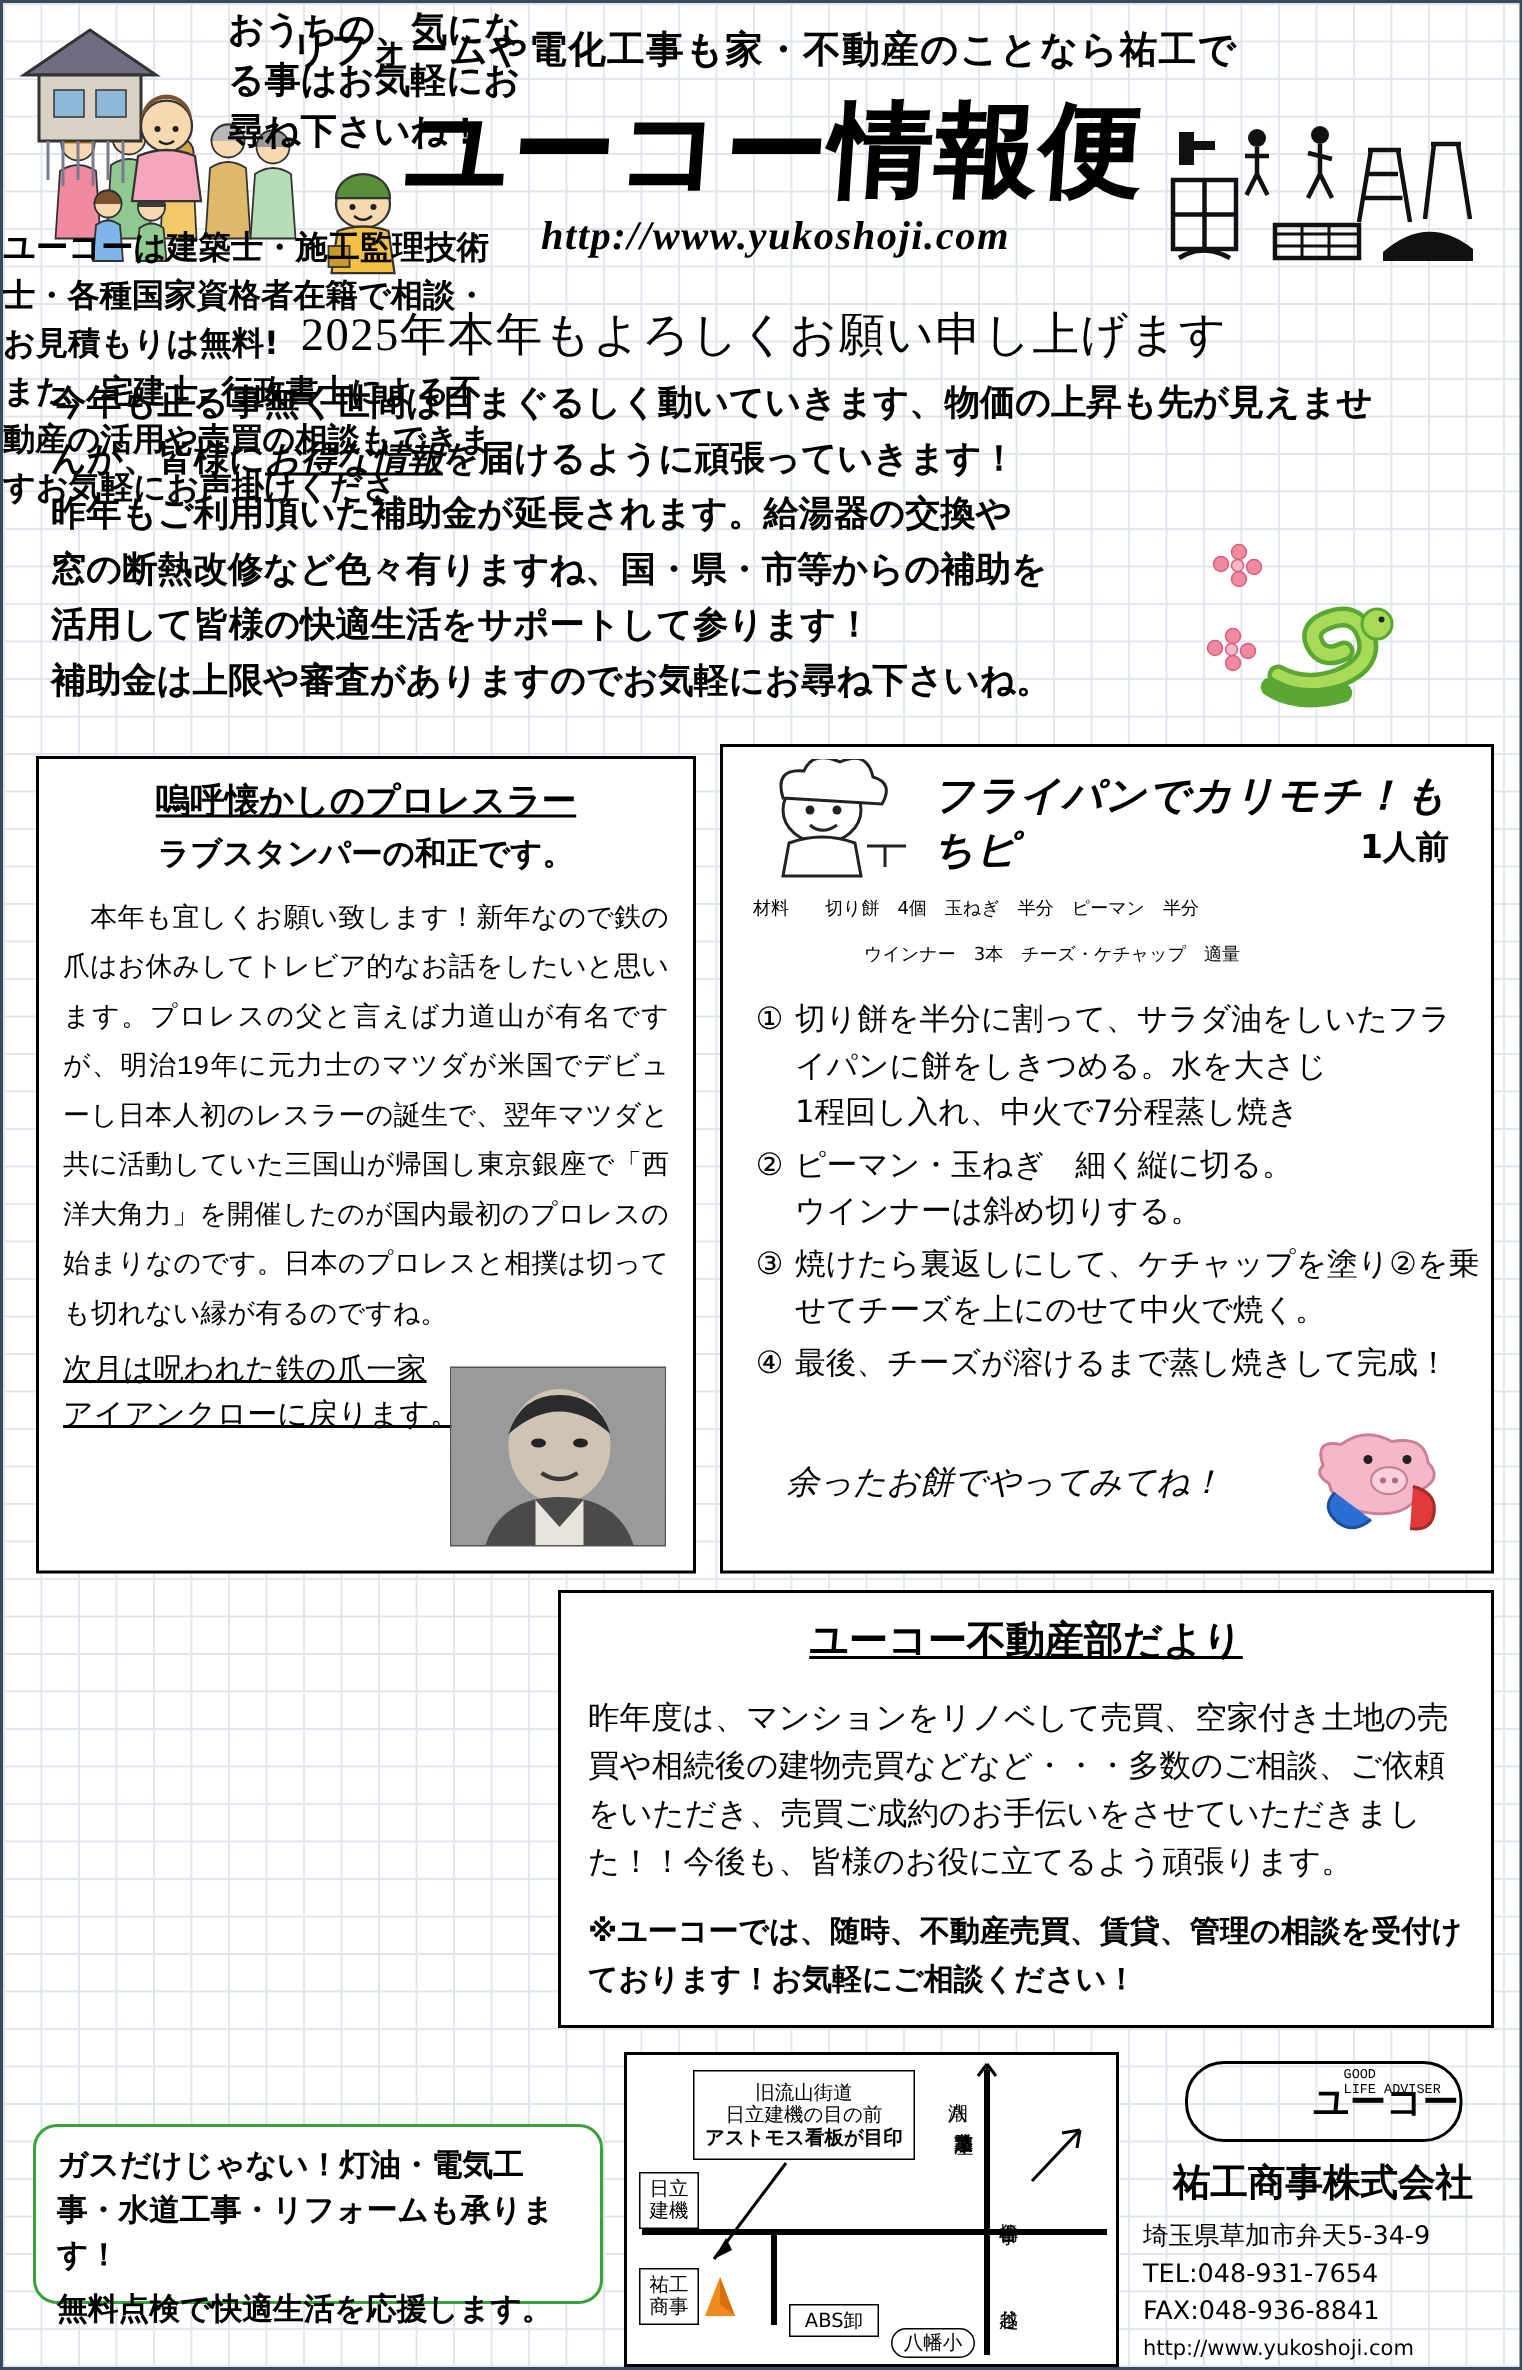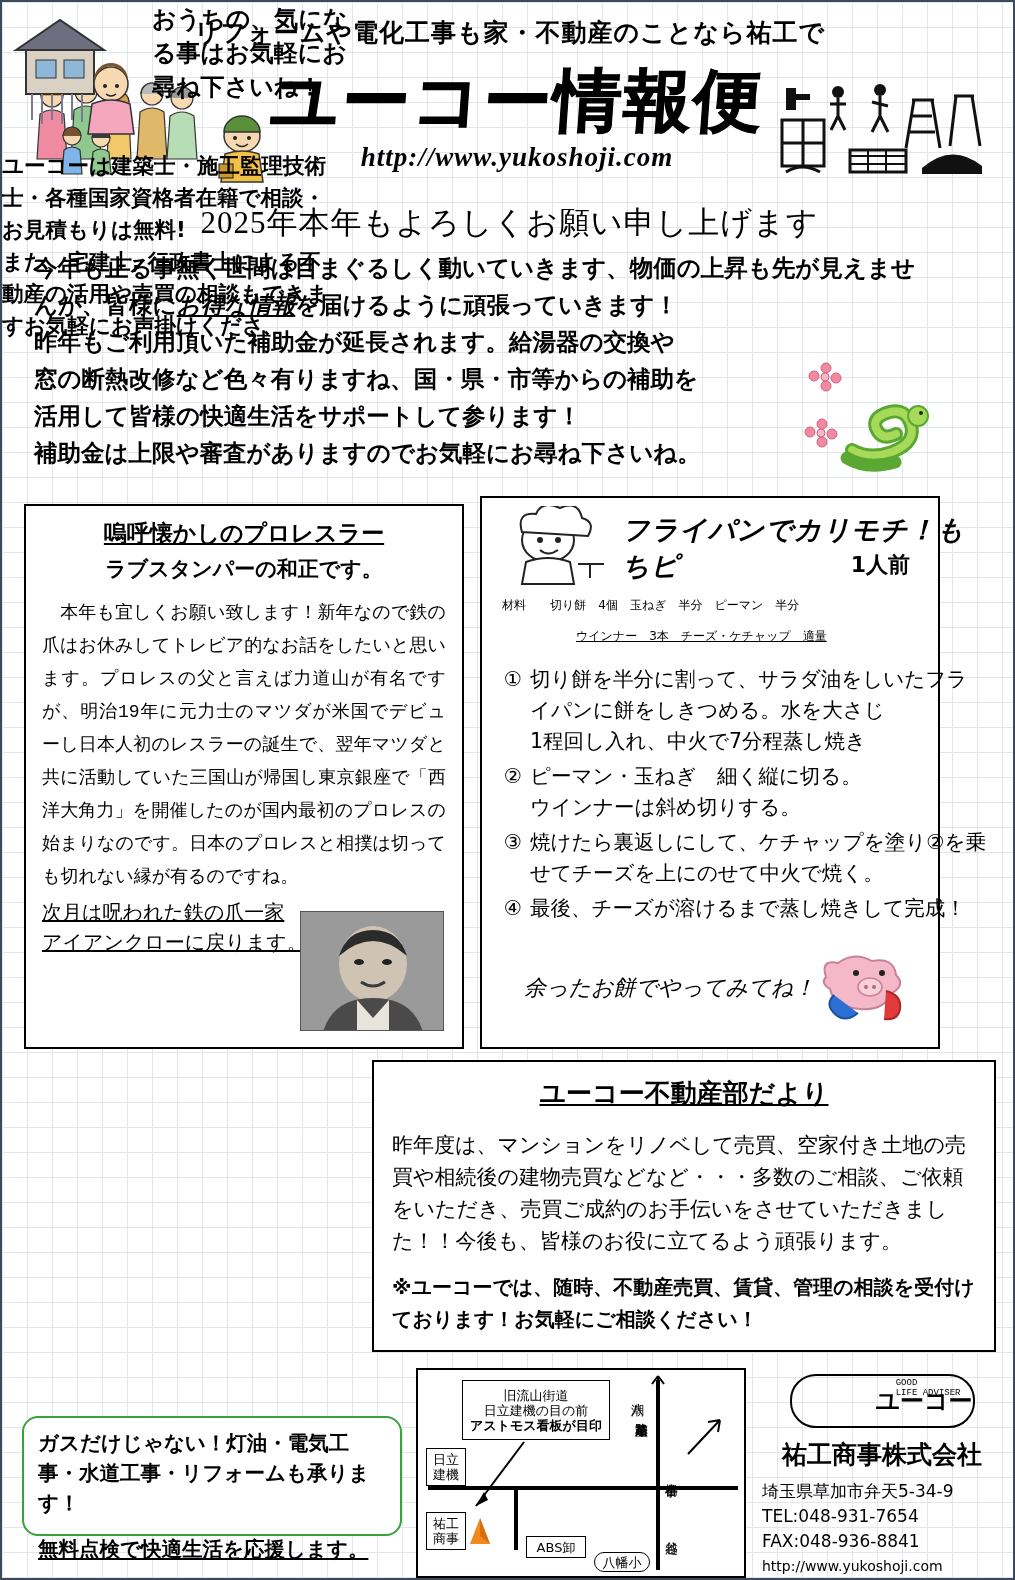--- a/index.html
+++ b/index.html
@@ -93,21 +93,21 @@
   .mascot { position: absolute; top: 110px; left: 205px; width: 70px; height: 75px; }
   .snake  { position: absolute; top: 352px; left: 790px; width: 200px; height: 130px; }
 
   
   .box {
     position: absolute;
     background: #fff;
     border: 2px solid #000;
   }
   .box-left   { top: 502px; left: 22px;  width: 440px; height: 545px; }
-  .box-right  { top: 494px; left: 478px; width: 460px; height: 553px; }
+  .box-right  { top: 494px; left: 478px; width: 516px; height: 553px; }
   .box-realty { top: 1058px; left: 370px; width: 624px; height: 292px; }
   .box-info   { top: 1078px; left: 22px;  width: 340px; height: 300px; border: none; background: transparent; }
   .box-gas {
     top: 1414px; left: 20px; width: 380px; height: 120px;
     border: 2px solid #3aa23a; border-radius: 16px;
   }
   .box-map   { top: 1366px; left: 414px; width: 330px; height: 210px; border: 2px solid #000; }
 
   .box-title {
     text-align: center;
@@ -389,21 +389,21 @@
         <circle cx="44" cy="34" r="3" fill="#222"></circle>
           <circle cx="62" cy="34" r="3" fill="#222"></circle>
         <path d="M44 44 q8 7 18 0" stroke="#222" stroke-width="2" fill="none"></path>
         <path d="M30 56 q22 -8 44 0 l4 22 h-52z" fill="#fff" stroke="#222" stroke-width="2"></path>
         <path d="M82 58 h26 M94 58 v14" stroke="#222" stroke-width="2" fill="none"></path>
       </svg>
       <div class="recipe-title">フライパンでカリモチ！もちピ</div>
       <div class="recipe-serv">1人前</div>
       <div class="ingredients">
         <div><span>材料</span>　　<span>切り餅　4個　玉ねぎ　半分　ピーマン　半分</span></div>
-        <div style="padding-left:74px;text-decoration:underline;"><span>ウインナー　3本　チーズ・ケチャップ　適量</span></div>
+        <div style="padding-left:74px;"><span>ウインナー　3本　チーズ・ケチャップ　適量</span></div>
       </div>
       <div class="steps">
         <div class="step">
           <div class="step-num">①</div>
           <div class="step-body" style="white-space:pre-line;">切り餅を半分に割って、サラダ油をしいたフライパンに餅をしきつめる。水を大さじ
 1程回し入れ、中火で7分程蒸し焼き</div>
         </div>
         <div class="step">
           <div class="step-num">②</div>
           <div class="step-body" style="white-space:pre-line;">ピーマン・玉ねぎ　細く縦に切る。
@@ -454,21 +454,21 @@
     </div>
 
     <div class="box box-realty">
       <div class="realty-title">ユーコー不動産部だより</div>
       <div class="realty-text">昨年度は、マンションをリノベして売買、空家付き土地の売買や相続後の建物売買などなど・・・多数のご相談、ご依頼をいただき、売買ご成約のお手伝いをさせていただきました！！今後も、皆様のお役に立てるよう頑張ります。</div>
       <div class="realty-note">※ユーコーでは、随時、不動産売買、賃貸、管理の相談を受付けております！お気軽にご相談ください！</div>
     </div>
 
     <div class="box box-gas">
       <div class="gas-text">ガスだけじゃない！灯油・電気工事・水道工事・リフォームも承ります！</div>
-      <div class="gas-text" style="margin-top:16px;text-decoration:underline;">無料点検で快適生活を応援します。</div>
+      <div class="gas-text" style="margin-top:6px;">無料点検で快適生活を応援します。</div>
     </div>
 
     <div class="box box-map">
       <div class="map">
 
         <div class="map-road" style="left:10px; top:116px; width:310px; height:4px;"></div>
         <div class="map-road" style="left:238px; top:10px; width:4px; height:190px;"></div>
         <div class="map-road" style="left:96px; top:120px; width:4px; height:60px;"></div>
 
         <div class="map-box" style="left:44px; top:10px; width:148px; height:60px; flex-direction:column;">

